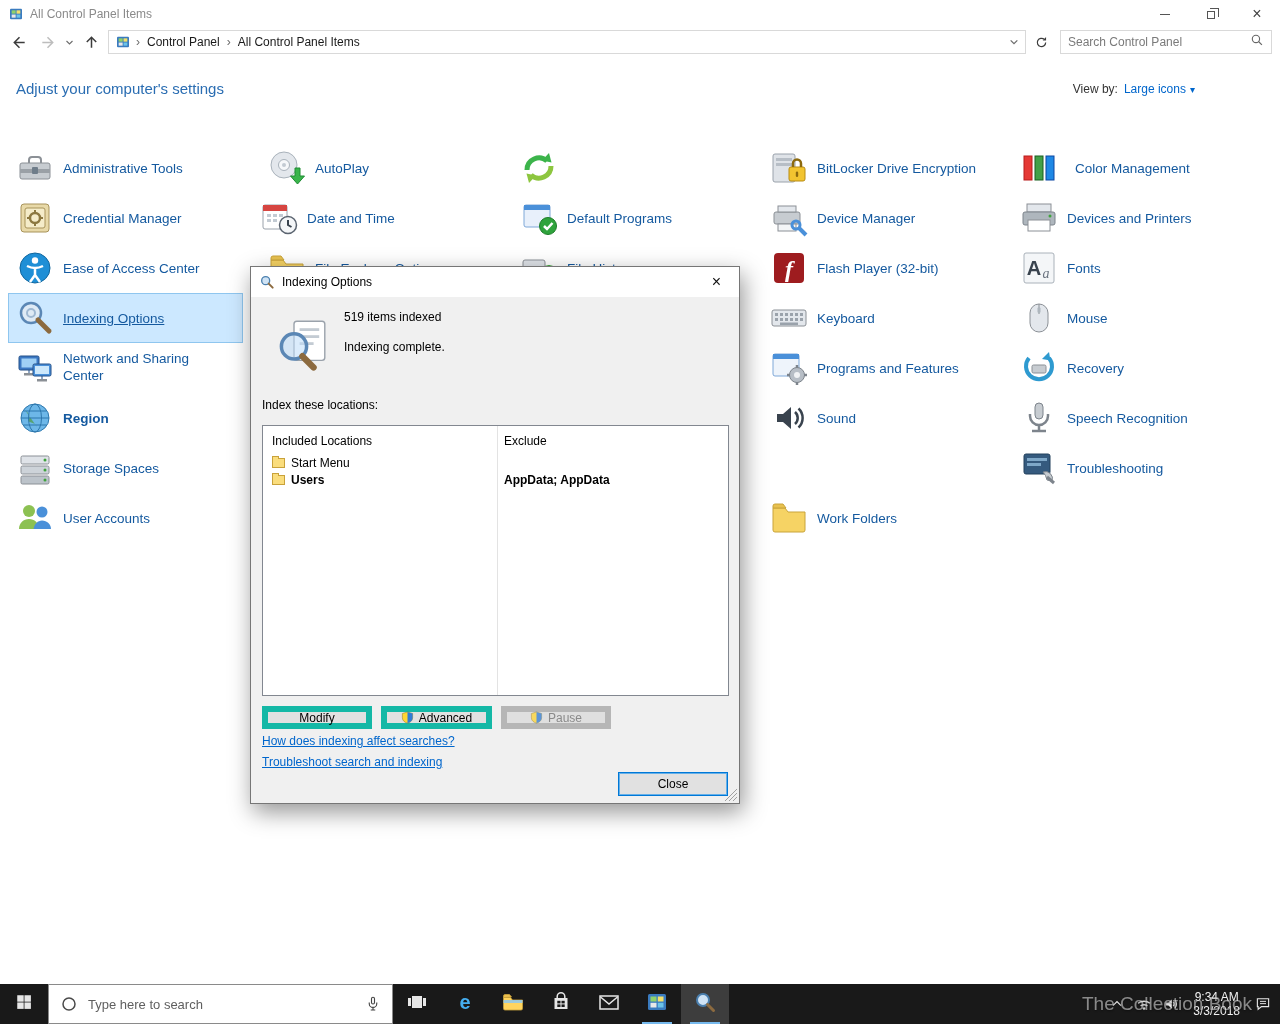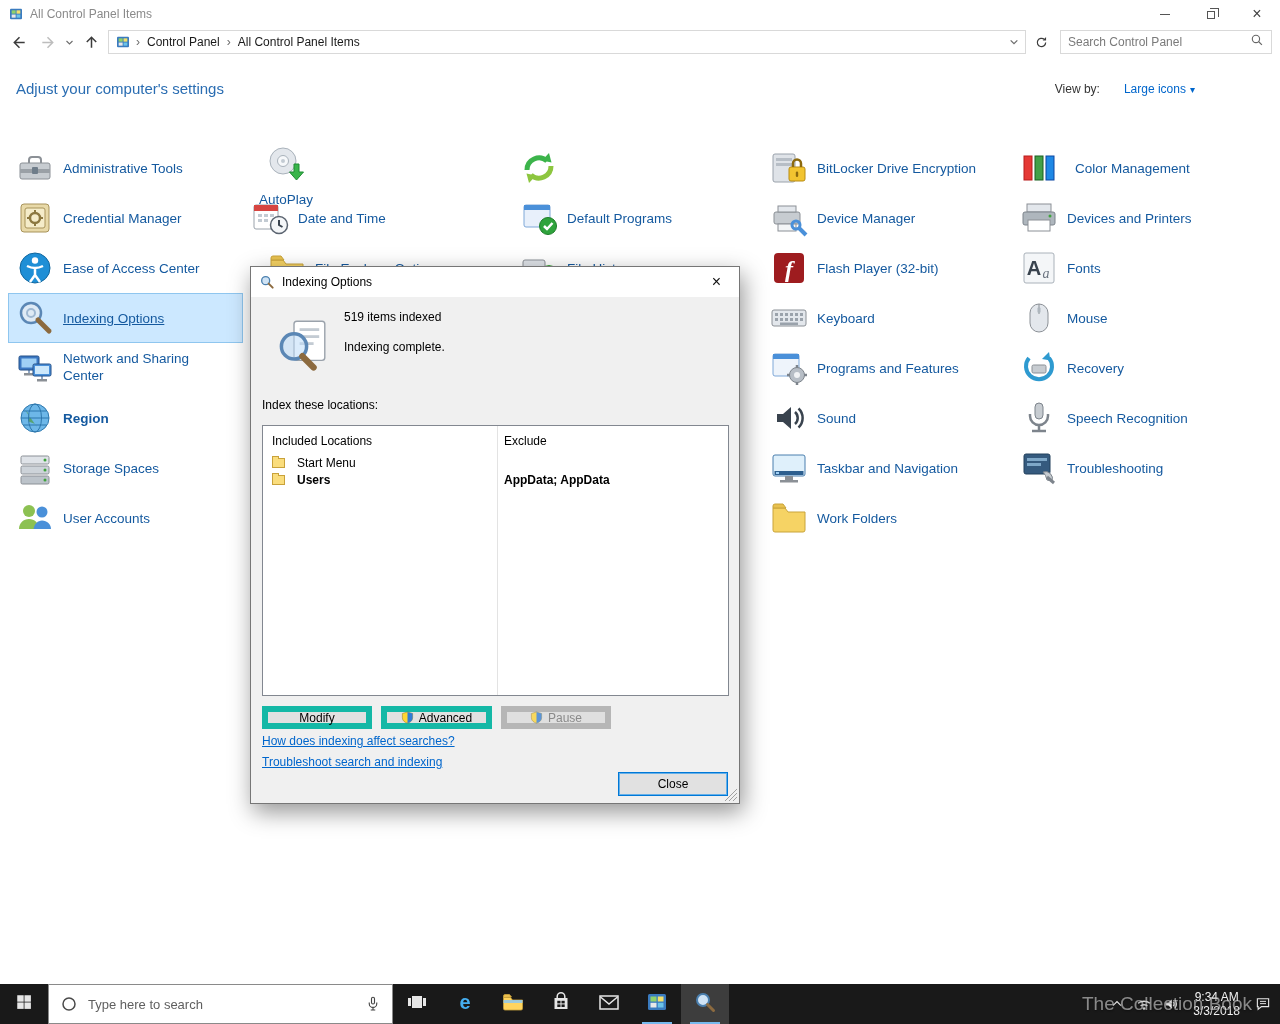--- a/index.html
+++ b/index.html
@@ -29,21 +29,21 @@
 .addressbar{flex:1;height:24px;border:1px solid #d9d9d9;display:flex;align-items:center;padding:0 6px;gap:5px;margin-left:2px;background:#fff;min-width:0}
 .addr-icon{width:16px;height:16px;display:inline-flex;flex:0 0 auto}
 .crumb{font-size:12px;color:#1a1a1a;padding:0 2px;white-space:nowrap}
 .crumb-sep{font-size:12px;color:#6d6d6d}
 .addr-caret{margin-left:auto;display:inline-flex}
 .searchbox{width:212px;height:24px;border:1px solid #d9d9d9;display:flex;align-items:center;padding:0 7px;margin-left:4px;background:#fff}
 .search-ph{font-size:12px;color:#7a7a7a;flex:1;white-space:nowrap}
 
 .cp-header{display:flex;align-items:flex-start;justify-content:space-between;padding:24px 85px 0 16px}
 .cp-heading{font-size:15px;color:var(--heading)}
-.viewby{font-size:12px;color:#333;display:flex;gap:24px;align-items:center;margin-top:2px}
+.viewby{font-size:12px;color:#333;display:flex;gap:6px;align-items:center;margin-top:2px}
 .viewby-value{color:var(--link);display:flex;align-items:center;gap:4px}
 .viewby-caret{font-size:10px;color:var(--link)}
 
 .cp-grid{position:absolute;inset:0}
 .cp-item{position:absolute;height:50px;display:flex;align-items:center;gap:8px;padding:0 10px 0 6px;border:1px solid transparent}
 .cp-item.selected{background:var(--selected-bg);border-color:#8fc6ef;min-width:235px}
 .cp-label{font-size:13.5px;color:var(--item-text);white-space:nowrap}
 .cp-item.twoline .cp-label{white-space:normal;width:162px;line-height:1.25}
 .cp-item.selected .cp-label{text-decoration:underline}
 .cp-icon{width:40px;height:40px;flex:0 0 40px;display:inline-flex}
@@ -59,21 +59,21 @@
 .dlg-status{position:absolute;left:93px;top:73px}
 .dlg-loclabel{position:absolute;left:11px;top:131px}
 .dlg-list{position:absolute;left:11px;top:158px;width:467px;height:271px;background:#fff;border:1px solid #828790}
 .list-col-divider{position:absolute;left:234px;top:0;bottom:0;width:1px;background:#e3e3e3}
 .list-h1{position:absolute;left:9px;top:8px}
 .list-h2{position:absolute;left:241px;top:8px}
 .list-rows{position:absolute;inset:0}
 .list-row{position:absolute;left:0;right:0;height:17px;display:flex;align-items:center}
 .folder-ic{width:13px;height:10px;background:#fadd7d;border:1px solid #c9a23a;position:relative;margin-left:9px;flex:0 0 auto}
 .folder-ic::before{content:"";position:absolute;top:-3px;left:-1px;width:5px;height:2px;background:#fadd7d;border:1px solid #c9a23a;border-bottom:none}
-.row-name{margin-left:12px}
+.row-name{margin-left:6px}
 .row-exclude{position:absolute;left:241px}
 .win-btn{position:absolute;height:23px;background:#e1e1e1;border:6px solid #14b8a6;font-size:12px;font-family:inherit;display:flex;align-items:center;justify-content:center;gap:5px;color:#000;padding:0}
 .btn-modify{left:11px;top:439px;width:110px}
 .btn-advanced{left:130px;top:439px;width:111px}
 .btn-pause{left:250px;top:439px;width:110px;background:#dfdfdf;border-color:#b6b6b6;color:#8a8a8a}
 .btn-pause .shield{opacity:.75}
 .btn-close{left:367px;top:505px;width:110px;height:24px;border:1px solid #0078d7;box-shadow:inset 0 0 0 1px #66b0e8}
 .shield{display:inline-flex}
 .dlg-link{position:absolute;left:11px;color:var(--link);text-decoration:underline;cursor:pointer}
 .link1{top:467px}
@@ -200,21 +200,21 @@
           <span class="cp-icon">
             <svg viewBox="0 0 40 40" width="40" height="40">
               <rect x="5" y="15" width="30" height="16" rx="2" fill="#c7ccd1" stroke="#8b9096"></rect>
               <path d="M14 15v-3a3 3 0 0 1 3-3h6a3 3 0 0 1 3 3v3" fill="none" stroke="#8b9096" stroke-width="2"></path>
               <rect x="5" y="21" width="30" height="4" fill="#9aa0a6"></rect>
               <rect x="17" y="19" width="6" height="7" rx="1" fill="#6f7d8a"></rect>
             </svg>
           </span>
           <span class="cp-label">Administrative Tools</span>
         </div>
-        <div class="cp-item" style="left: 252px; top: 143px; flex-direction: column;">
+        <div class="cp-item" style="left: 260px; top: 143px;">
           <span class="cp-icon">
             <svg viewBox="0 0 40 40" width="40" height="40">
               <circle cx="17" cy="17" r="13" fill="#e3e7ec" stroke="#a9b2bb"></circle>
               <circle cx="17" cy="17" r="5.5" fill="#f6f8fa" stroke="#a9b2bb"></circle>
               <circle cx="17" cy="17" r="2" fill="#c3cbd3"></circle>
               <path d="M28 20v8h-4.5l7 8 7-8H33v-8z" fill="#39b54a" stroke="#1e8c33"></path>
             </svg>
           </span>
           <span class="cp-label">AutoPlay</span>
         </div>
@@ -255,21 +255,21 @@
           <span class="cp-icon">
             <svg viewBox="0 0 40 40" width="40" height="40">
               <rect x="6" y="6" width="28" height="28" rx="3" fill="#e8d9a8" stroke="#a8935a"></rect>
               <rect x="10" y="10" width="20" height="20" rx="2" fill="#f5ecc9" stroke="#a8935a"></rect>
               <circle cx="20" cy="20" r="5" fill="none" stroke="#8c7840" stroke-width="2.5"></circle>
               <path d="M20 15v-3M20 28v-3M15 20h-3M28 20h-3" stroke="#8c7840" stroke-width="2"></path>
             </svg>
           </span>
           <span class="cp-label">Credential Manager</span>
         </div>
-        <div class="cp-item" style="left: 243px; top: 193px; justify-content: flex-end;">
+        <div class="cp-item" style="left: 252px; top: 193px; justify-content: flex-end;">
           <span class="cp-icon">
             <svg viewBox="0 0 40 40" width="40" height="40">
               <rect x="4" y="7" width="24" height="24" rx="2" fill="#fff" stroke="#9aa2ab"></rect>
               <rect x="4" y="7" width="24" height="6" fill="#d64541"></rect>
               <rect x="8" y="16" width="4" height="3" fill="#c3cbd3"></rect>
               <rect x="14" y="16" width="4" height="3" fill="#c3cbd3"></rect>
               <rect x="20" y="16" width="4" height="3" fill="#c3cbd3"></rect>
               <rect x="8" y="21" width="4" height="3" fill="#c3cbd3"></rect>
               <rect x="14" y="21" width="4" height="3" fill="#c3cbd3"></rect>
               <circle cx="29" cy="27" r="8.5" fill="#f4f6f8" stroke="#5b6470" stroke-width="1.5"></circle>
@@ -484,32 +484,20 @@
               <rect x="6" y="8" width="28" height="8" rx="1.5" fill="#dfe3e8" stroke="#8b9096"></rect>
               <rect x="6" y="18" width="28" height="8" rx="1.5" fill="#cdd3d9" stroke="#8b9096"></rect>
               <rect x="6" y="28" width="28" height="8" rx="1.5" fill="#bcc3ca" stroke="#8b9096"></rect>
               <circle cx="30" cy="12" r="1.5" fill="#3fa33c"></circle>
               <circle cx="30" cy="22" r="1.5" fill="#3fa33c"></circle>
               <circle cx="30" cy="32" r="1.5" fill="#3fa33c"></circle>
             </svg>
           </span>
           <span class="cp-label">Storage Spaces</span>
         </div>
-        <div class="cp-item" style="left: 762px; top: 443px;">
-          <span class="cp-icon">
-            <svg viewBox="0 0 40 40" width="40" height="40">
-              <rect x="4" y="7" width="32" height="21" rx="2" fill="#dff0fb" stroke="#4a7fae"></rect>
-              <rect x="5.5" y="23" width="29" height="4" fill="#2d5f8f"></rect>
-              <rect x="7" y="24" width="3" height="2" fill="#9fd0f5"></rect>
-              <rect x="16" y="28" width="8" height="4" fill="#8b9096"></rect>
-              <rect x="11" y="32" width="18" height="2.5" fill="#8b9096"></rect>
-            </svg>
-          </span>
-          <span class="cp-label">Taskbar and Navigation</span>
-        </div>
         <div class="cp-item" style="left: 1012px; top: 443px;">
           <span class="cp-icon">
             <svg viewBox="0 0 40 40" width="40" height="40">
               <rect x="5" y="6" width="26" height="20" rx="2" fill="#355a7e" stroke="#23405c"></rect>
               <rect x="8" y="10" width="20" height="3" fill="#7fa8c8"></rect>
               <rect x="8" y="15" width="14" height="3" fill="#7fa8c8"></rect>
               <path d="M24 24a7 7 0 0 1 9 9l-5-1-1.5-4.5z" fill="#c7ccd1" stroke="#7d848c"></path>
               <path d="M28 29l7 6" stroke="#7d848c" stroke-width="3"></path>
             </svg>
           </span>

